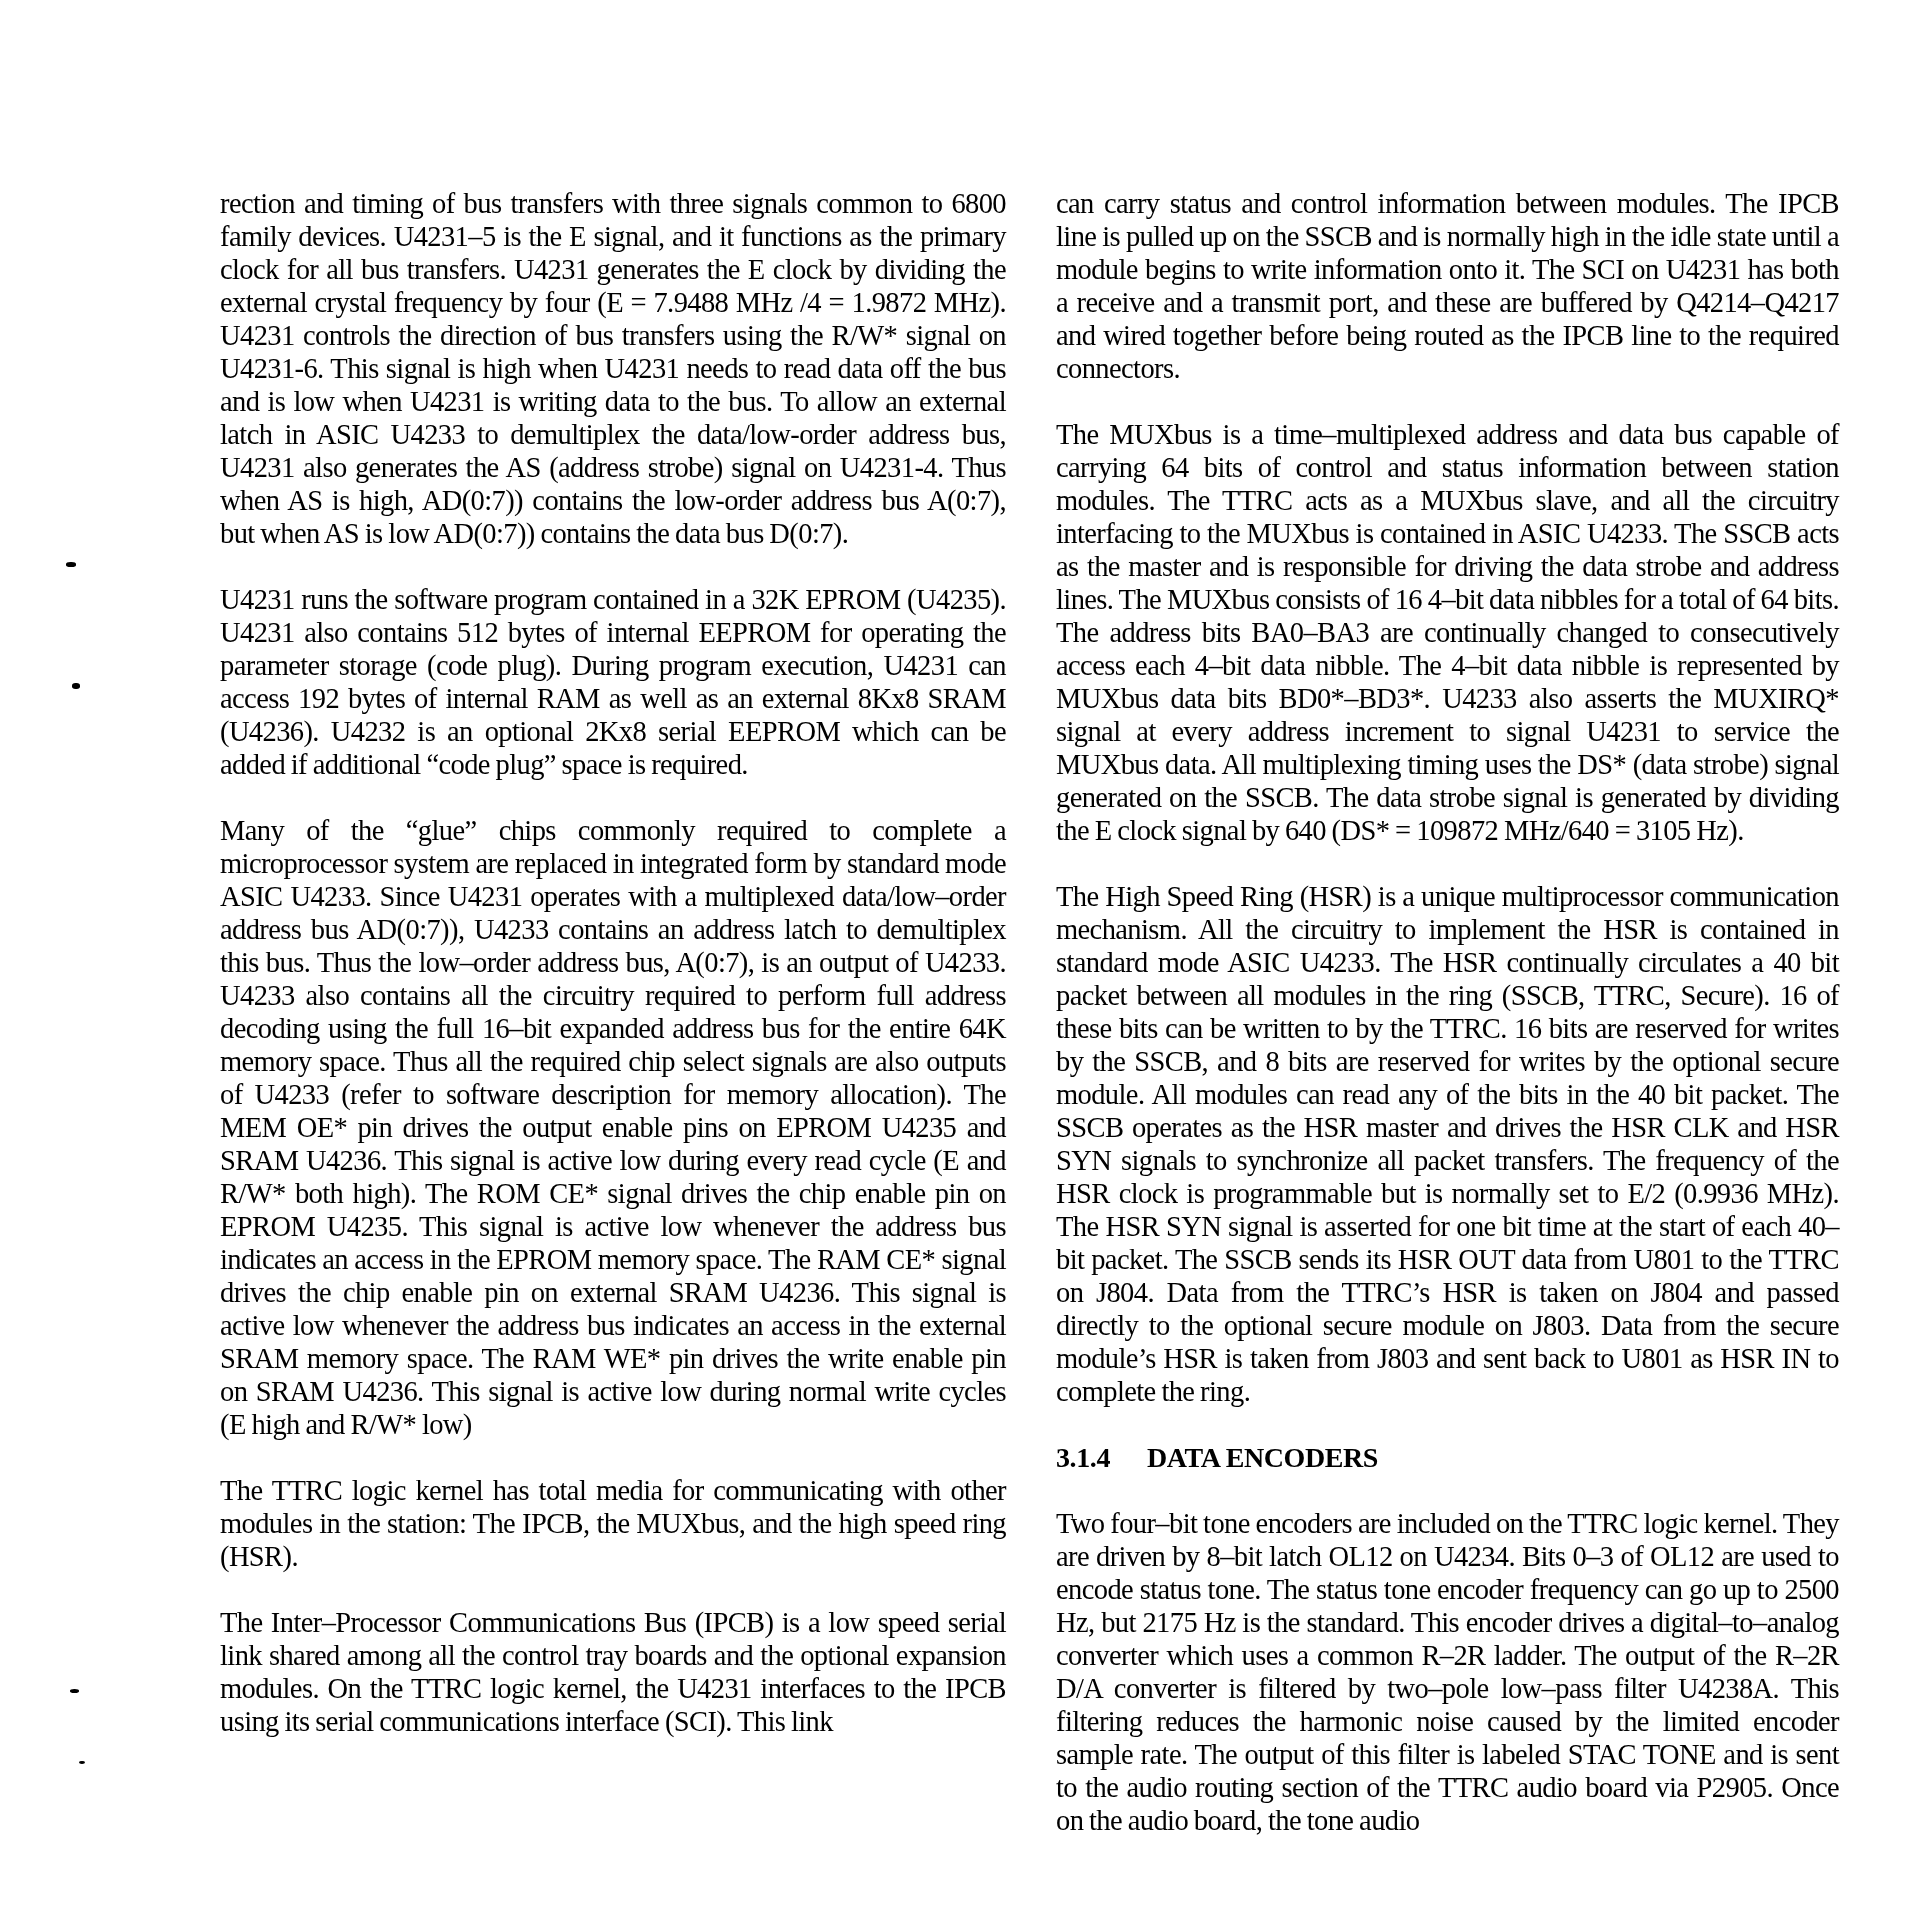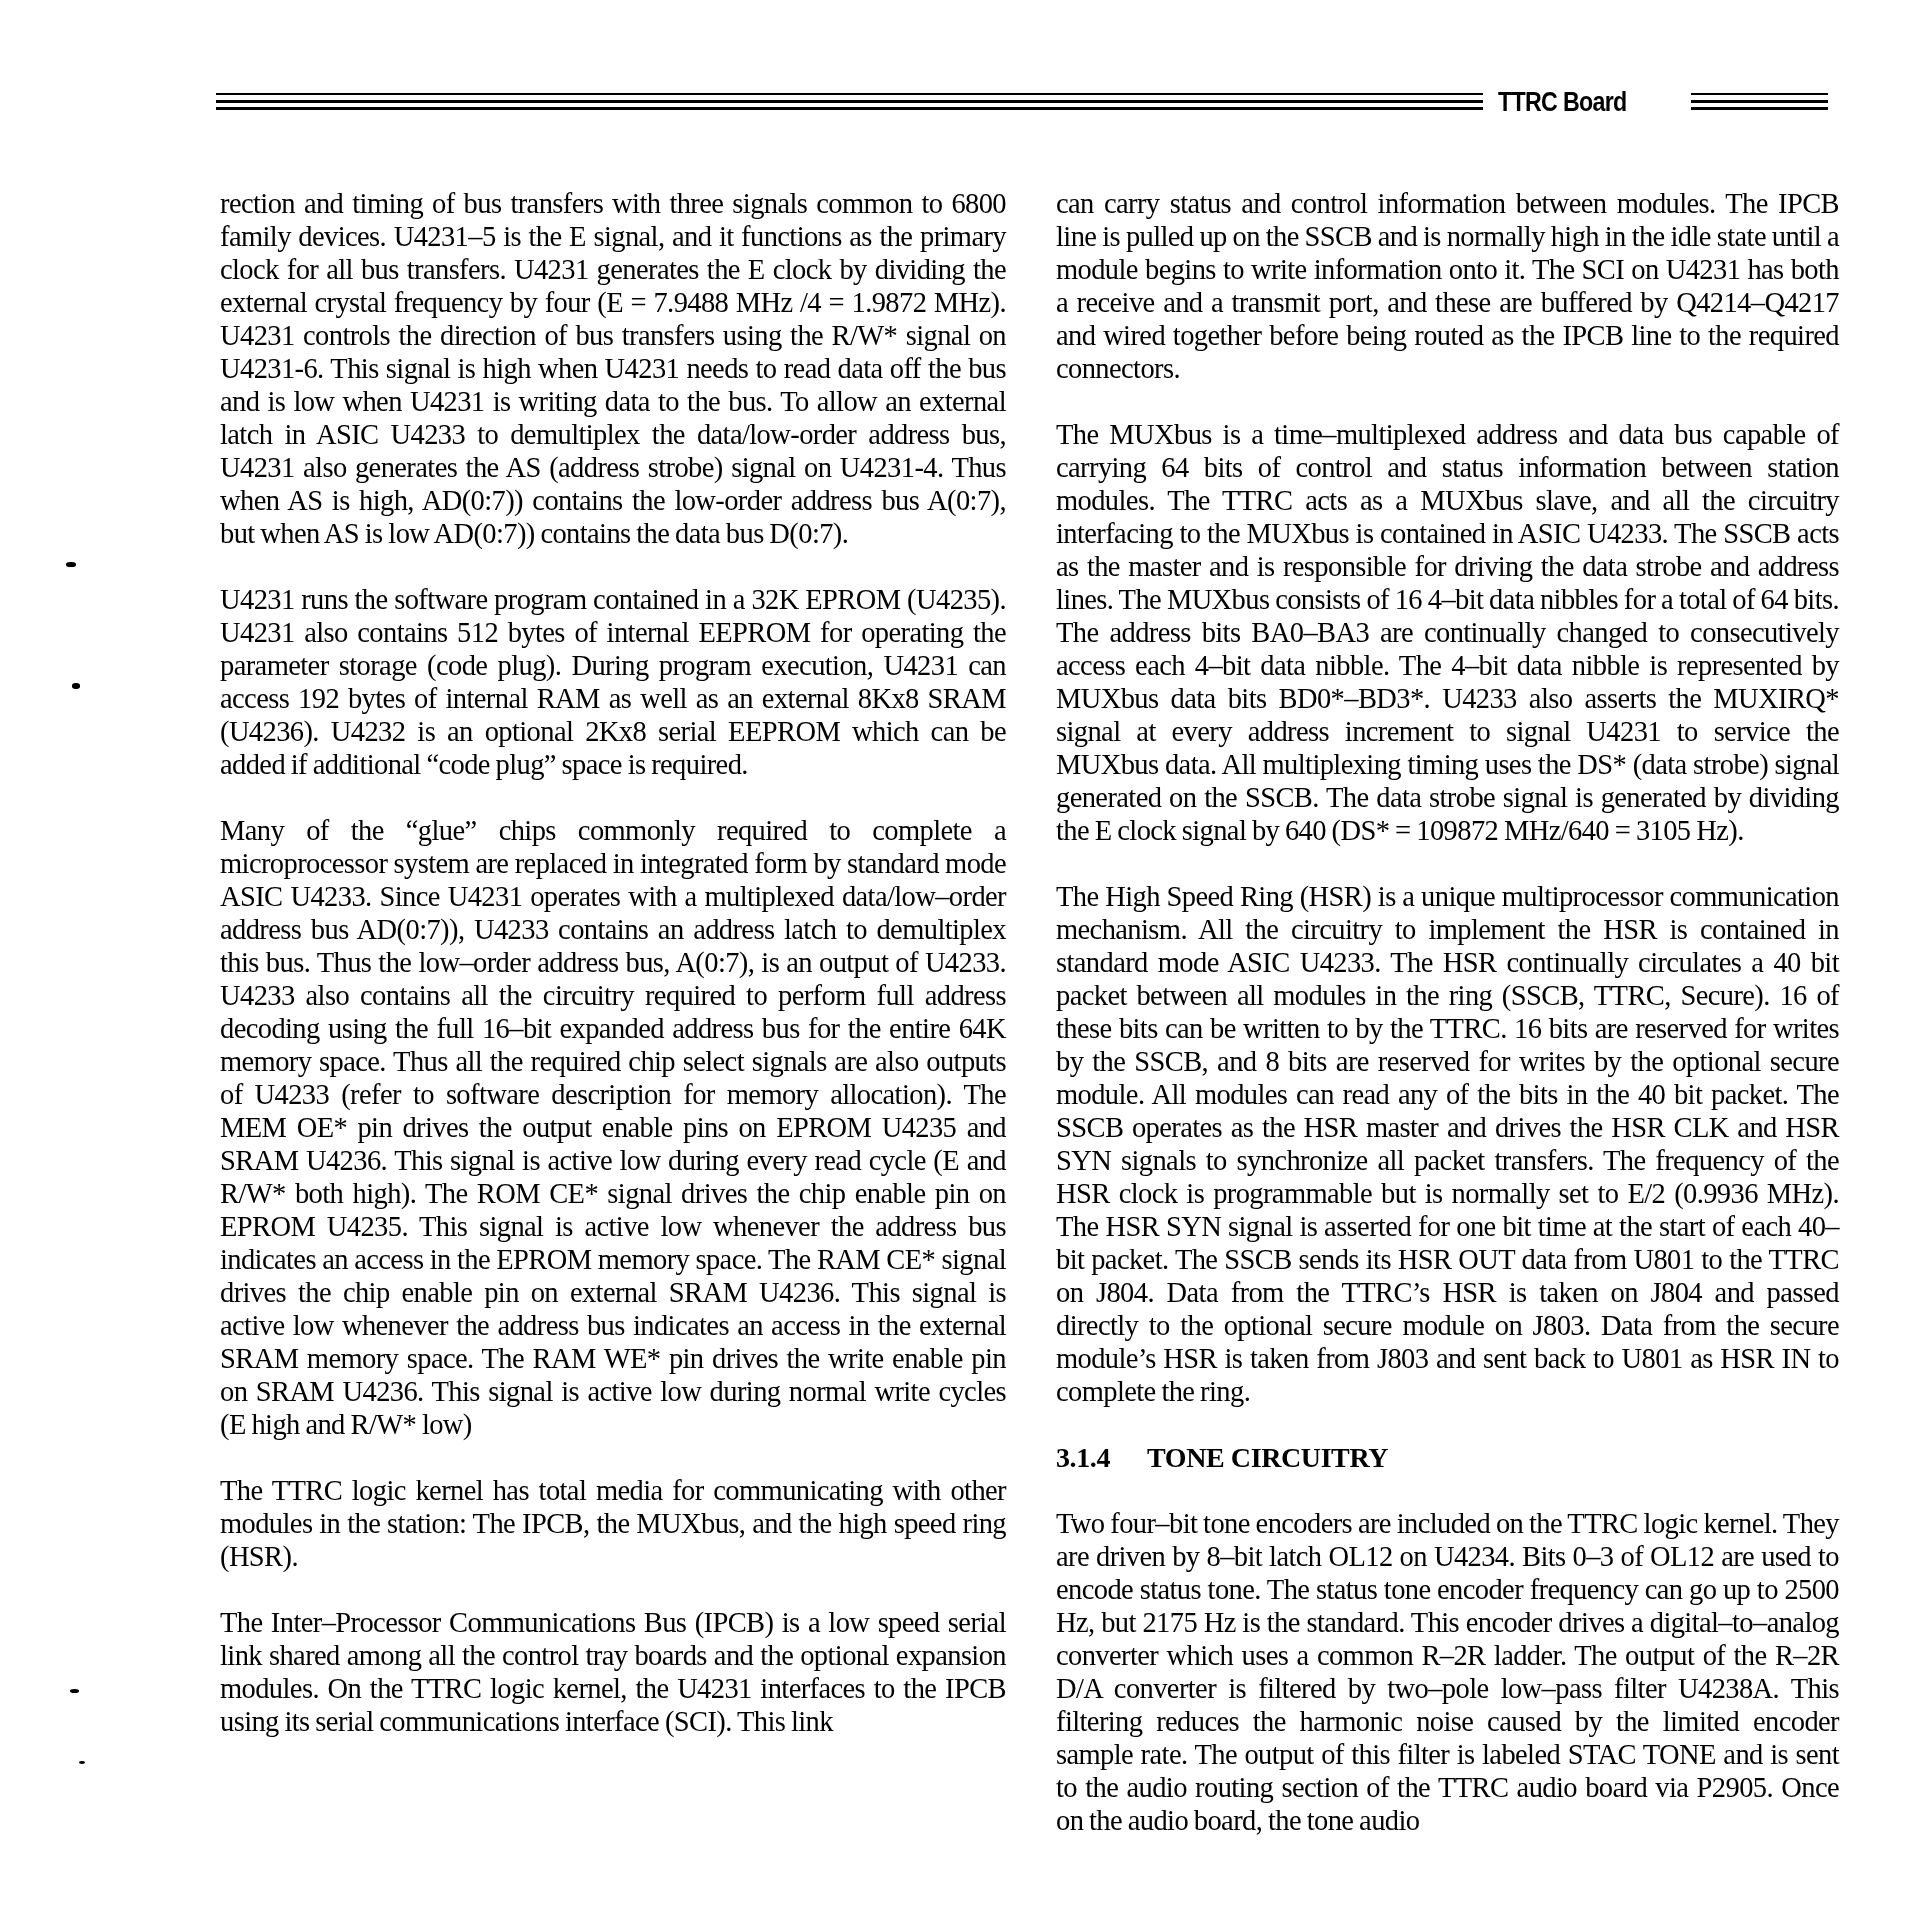--- a/index.html
+++ b/index.html
@@ -30,47 +30,34 @@
   .footer { position: absolute; top: 2433px; left: 0; width: 1942px; font-family: "Liberation Serif", serif; font-size: 25.4px; }
 
   
   .speck { position: absolute; background: #000; border-radius: 45%; }
 </style>
 </head>
 <body>
 
 <div class="page">
 
-  <div class="header">
-    <div class="rule-group rule-left">
-      <div class="ln l1"></div>
-      <div class="ln l2"></div>
-      <div class="ln l3"></div>
-    </div>
-    <div class="header-title">TTRC Board</div>
-    <div class="rule-group rule-right">
-      <div class="ln l1"></div>
-      <div class="ln l2"></div>
-      <div class="ln l3"></div>
-    </div>
-  </div>
 
   <div class="col col-left">
     <p class="para">rection and timing of bus transfers with three signals common to 6800 family devices. U4231–5 is the E signal, and it functions as the primary clock for all bus transfers. U4231 generates the E clock by dividing the external crystal frequency by four (E = 7.9488 MHz /4 = 1.9872 MHz). U4231 controls the direction of bus transfers using the R/W* signal on U4231-6. This signal is high when U4231 needs to read data off the bus and is low when U4231 is writing data to the bus. To allow an external latch in ASIC U4233 to demultiplex the data/low-order address bus, U4231 also generates the AS (address strobe) signal on U4231-4. Thus when AS is high, AD(0:7)) contains the low-order address bus A(0:7), but when AS is low AD(0:7)) contains the data bus D(0:7).</p>
     <p class="para">U4231 runs the software program contained in a 32K EPROM (U4235). U4231 also contains 512 bytes of internal EEPROM for operating the parameter storage (code plug). During program execution, U4231 can access 192 bytes of internal RAM as well as an external 8Kx8 SRAM (U4236). U4232 is an optional 2Kx8 serial EEPROM which can be added if additional “code plug” space is required.</p>
     <p class="para">Many of the “glue” chips commonly required to complete a microprocessor system are replaced in integrated form by standard mode ASIC U4233. Since U4231 operates with a multiplexed data/low–order address bus AD(0:7)), U4233 contains an address latch to demultiplex this bus. Thus the low–order address bus, A(0:7), is an output of U4233. U4233 also contains all the circuitry required to perform full address decoding using the full 16–bit expanded address bus for the entire 64K memory space. Thus all the required chip select signals are also outputs of U4233 (refer to software description for memory allocation). The MEM OE* pin drives the output enable pins on EPROM U4235 and SRAM U4236. This signal is active low during every read cycle (E and R/W* both high). The ROM CE* signal drives the chip enable pin on EPROM U4235. This signal is active low whenever the address bus indicates an access in the EPROM memory space. The RAM CE* signal drives the chip enable pin on external SRAM U4236. This signal is active low whenever the address bus indicates an access in the external SRAM memory space. The RAM WE* pin drives the write enable pin on SRAM U4236. This signal is active low during normal write cycles (E high and R/W* low)</p>
     <p class="para">The TTRC logic kernel has total media for communicating with other modules in the station: The IPCB, the MUXbus, and the high speed ring (HSR).</p>
     <p class="para cont-end">The Inter–Processor Communications Bus (IPCB) is a low speed serial link shared among all the control tray boards and the optional expansion modules. On the TTRC logic kernel, the U4231 interfaces to the IPCB using its serial communications interface (SCI). This link</p>
   </div>
 
   <div class="col col-right">
     <p class="para">can carry status and control information between modules. The IPCB line is pulled up on the SSCB and is normally high in the idle state until a module begins to write information onto it. The SCI on U4231 has both a receive and a transmit port, and these are buffered by Q4214–Q4217 and wired together before being routed as the IPCB line to the required connectors.</p>
     <p class="para">The MUXbus is a time–multiplexed address and data bus capable of carrying 64 bits of control and status information between station modules. The TTRC acts as a MUXbus slave, and all the circuitry interfacing to the MUXbus is contained in ASIC U4233. The SSCB acts as the master and is responsible for driving the data strobe and address lines. The MUXbus consists of 16 4–bit data nibbles for a total of 64 bits. The address bits BA0–BA3 are continually changed to consecutively access each 4–bit data nibble. The 4–bit data nibble is represented by MUXbus data bits BD0*–BD3*. U4233 also asserts the MUXIRQ* signal at every address increment to signal U4231 to service the MUXbus data. All multiplexing timing uses the DS* (data strobe) signal generated on the SSCB. The data strobe signal is generated by dividing the E clock signal by 640 (DS* = 109872 MHz/640 = 3105 Hz).</p>
     <p class="para">The High Speed Ring (HSR) is a unique multiprocessor communication mechanism. All the circuitry to implement the HSR is contained in standard mode ASIC U4233. The HSR continually circulates a 40 bit packet between all modules in the ring (SSCB, TTRC, Secure). 16 of these bits can be written to by the TTRC. 16 bits are reserved for writes by the SSCB, and 8 bits are reserved for writes by the optional secure module. All modules can read any of the bits in the 40 bit packet. The SSCB operates as the HSR master and drives the HSR CLK and HSR SYN signals to synchronize all packet transfers. The frequency of the HSR clock is programmable but is normally set to E/2 (0.9936 MHz). The HSR SYN signal is asserted for one bit time at the start of each 40–bit packet. The SSCB sends its HSR OUT data from U801 to the TTRC on J804. Data from the TTRC’s HSR is taken on J804 and passed directly to the optional secure module on J803. Data from the secure module’s HSR is taken from J803 and sent back to U801 as HSR IN to complete the ring.</p>
-    <div class="heading"><span class="num">3.1.4</span><span>TONE CIRCUITRY</span></div>
+    <div class="heading"><span class="num">3.1.4</span><span>DATA ENCODERS</span></div>
     <p class="para cont-end">Two four–bit tone encoders are included on the TTRC logic kernel. They are driven by 8–bit latch OL12 on U4234. Bits 0–3 of OL12 are used to encode status tone. The status tone encoder frequency can go up to 2500 Hz, but 2175 Hz is the standard. This encoder drives a digital–to–analog converter which uses a common R–2R ladder. The output of the R–2R D/A converter is filtered by two–pole low–pass filter U4238A. This filtering reduces the harmonic noise caused by the limited encoder sample rate. The output of this filter is labeled STAC TONE and is sent to the audio routing section of the TTRC audio board via P2905. Once on the audio board, the tone audio</p>
   </div>
 
   <div class="footer">
     
     
     
   </div>
 
   <div class="speck" style="left:66px; top:562px; width:10px; height:4.6px;"></div>

